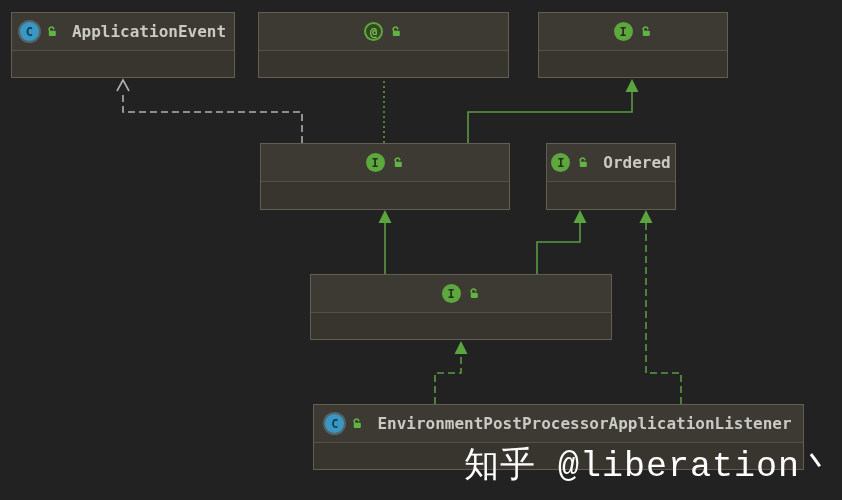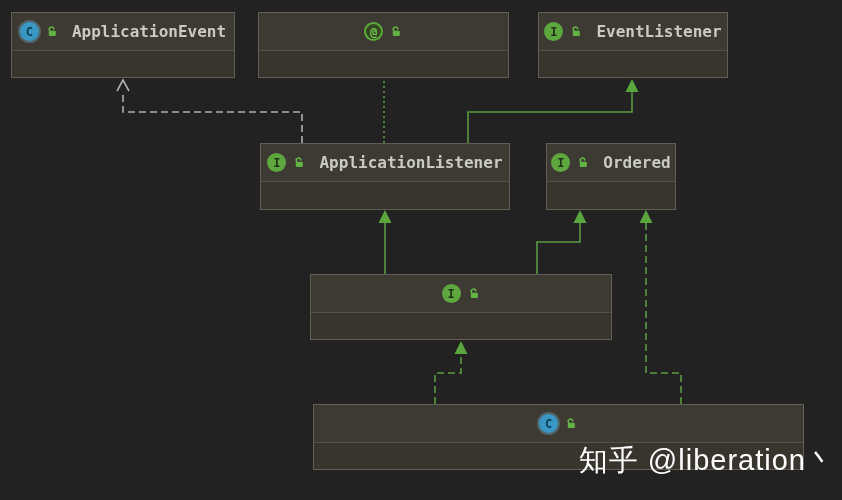--- a/index.html
+++ b/index.html
@@ -40,22 +40,22 @@
     font:bold 12px "DejaVu Sans Mono",monospace;
     flex:0 0 auto;
   }
   .kicon.class{background:#3a97c4;color:#0d3c55;box-shadow:0 0 0 2px rgba(130,198,228,.30);}
   .kicon.interface{background:#5ea63e;color:#20341a;}
   .kicon.annotation{background:#33491f;color:#79c356;box-shadow:inset 0 0 0 2px #5ea63e;}
   .lock{display:flex;flex:0 0 auto;}
   #watermark{
     position:absolute;
     top:441px;right:6px;
-    font-family:Liberation Sans, sans-serif;
-    font-size:29px;
+    font-family:Liberation Mono, monospace;
+    font-size:35px;
     color:#ffffff;
     z-index:5;
     letter-spacing:1px;
   }
 </style>
 </head>
 <body>
 
 <div id="canvas">
   <svg id="edges" xmlns="http://www.w3.org/2000/svg">
@@ -115,34 +115,32 @@
       </div>
       <div class="node" style="left: 538px; top: 12px; width: 190px; height: 66px;">
         <div class="node-header">
           <span class="kicon interface">I</span>
           <span class="lock">
             <svg viewBox="0 0 13 13" width="13" height="13">
               <path d="M4 6 V4.2 A2.3 2.3 0 0 1 8.6 4.2 V5" stroke="#62b543" stroke-width="1.5" fill="none" transform="rotate(-20 6.5 6.5)"></path>
               <rect x="2.8" y="5.7" width="7" height="5.3" rx="1" fill="#62b543"></rect>
             </svg>
           </span>
-          <span class="node-label">EventListener</span>
         </div>
         <div class="node-body"></div>
       </div>
       <div class="node" style="left: 260px; top: 143px; width: 250px; height: 67px;">
         <div class="node-header">
           <span class="kicon interface">I</span>
           <span class="lock">
             <svg viewBox="0 0 13 13" width="13" height="13">
               <path d="M4 6 V4.2 A2.3 2.3 0 0 1 8.6 4.2 V5" stroke="#62b543" stroke-width="1.5" fill="none" transform="rotate(-20 6.5 6.5)"></path>
               <rect x="2.8" y="5.7" width="7" height="5.3" rx="1" fill="#62b543"></rect>
             </svg>
           </span>
-          <span class="node-label">ApplicationListener</span>
         </div>
         <div class="node-body"></div>
       </div>
       <div class="node" style="left: 546px; top: 143px; width: 130px; height: 67px;">
         <div class="node-header">
           <span class="kicon interface">I</span>
           <span class="lock">
             <svg viewBox="0 0 13 13" width="13" height="13">
               <path d="M4 6 V4.2 A2.3 2.3 0 0 1 8.6 4.2 V5" stroke="#62b543" stroke-width="1.5" fill="none" transform="rotate(-20 6.5 6.5)"></path>
               <rect x="2.8" y="5.7" width="7" height="5.3" rx="1" fill="#62b543"></rect>
@@ -166,18 +164,19 @@
       </div>
       <div class="node" style="left: 313px; top: 404px; width: 491px; height: 66px;">
         <div class="node-header">
           <span class="kicon class">C</span>
           <span class="lock">
             <svg viewBox="0 0 13 13" width="13" height="13">
               <path d="M4 6 V4.2 A2.3 2.3 0 0 1 8.6 4.2 V5" stroke="#62b543" stroke-width="1.5" fill="none" transform="rotate(-20 6.5 6.5)"></path>
               <rect x="2.8" y="5.7" width="7" height="5.3" rx="1" fill="#62b543"></rect>
             </svg>
           </span>
+          <span class="node-label">EnvironmentPostProcessorApplicationListener</span>
         </div>
         <div class="node-body"></div>
       </div>
     </div>
   <div id="watermark">知乎 @liberation丶</div>
 </div>
 
 </body></html>

